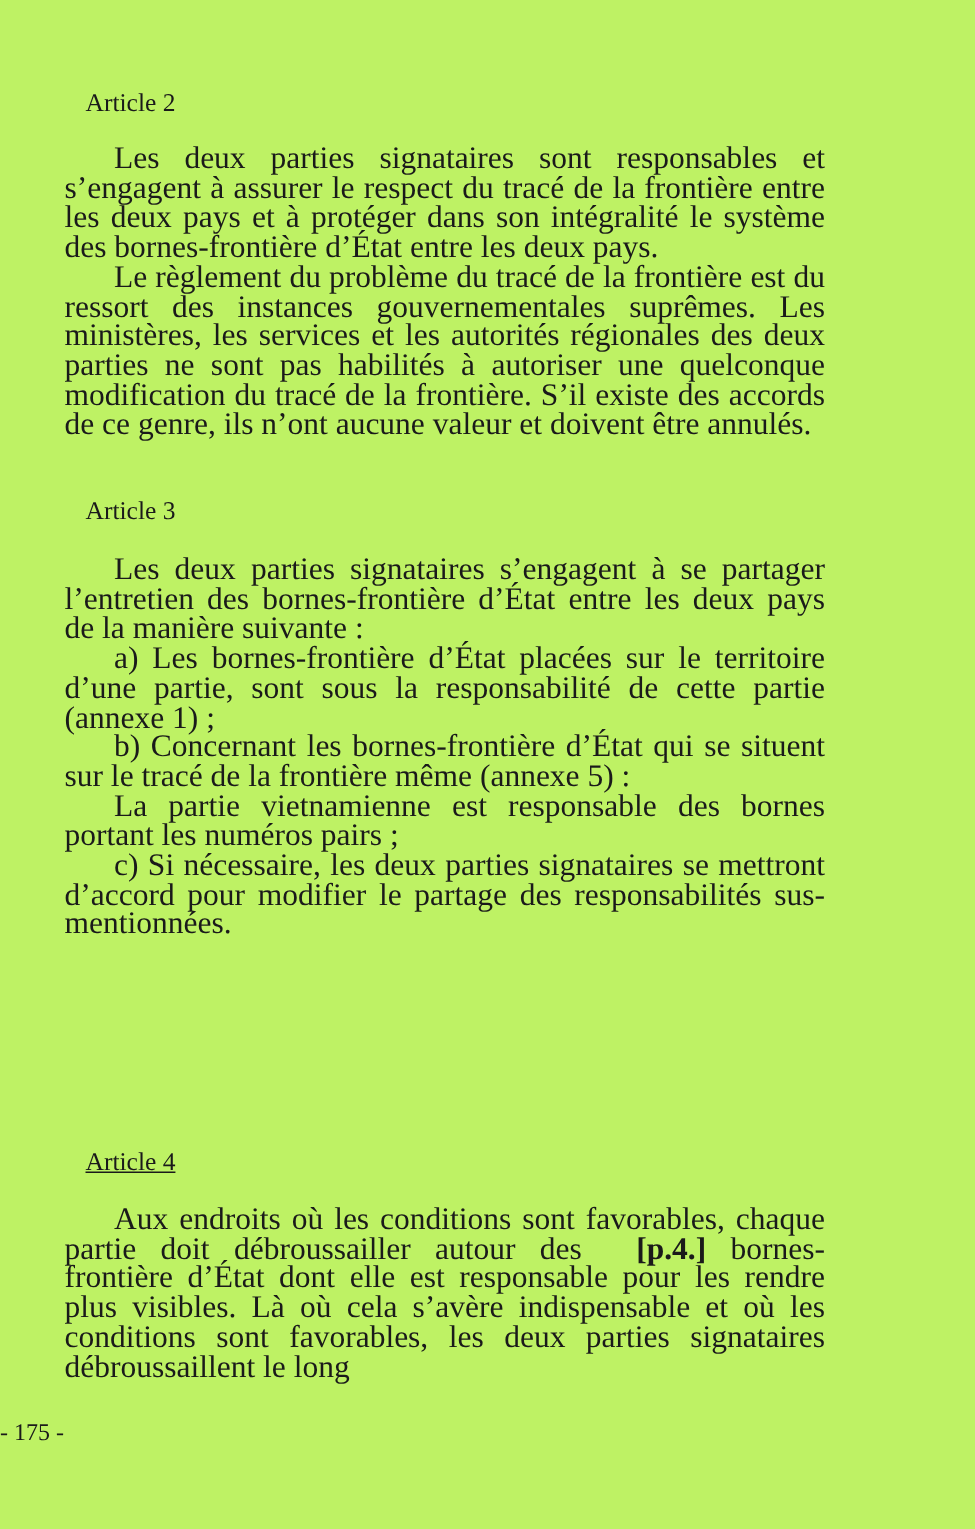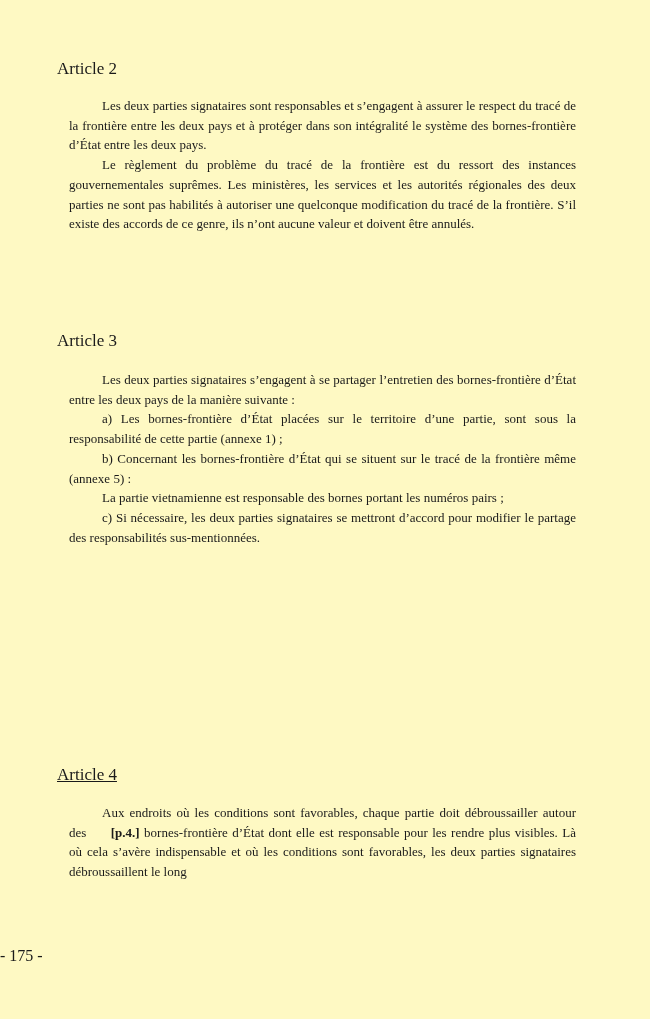--- a/index.html
+++ b/index.html
@@ -1,28 +1,28 @@
 <!DOCTYPE html>
 <html><head>
 <meta charset="utf-8">
 <style>
   html, body { margin: 0; padding: 0; background: #ffffff; }
   body { width: 650px; height: 1019px; position: relative; overflow: hidden; }
   .page {
     position: absolute; left: 0; top: 0; width: 650px; height: 1019px;
-    background: #fef9c3; color: #1a1a1a;
+    background: #bef264; color: #1a1a1a;
     font-family: "Liberation Serif", "DejaVu Serif", serif;
   }
   .heading {
     position: absolute; left: 57px;
     font-size: 17px; line-height: 20px; white-space: nowrap;
   }
   .para {
-    position: absolute; left: 69px; width: 507px;
-    font-size: 13px; line-height: 19.7px;
+    position: absolute; left: 43px; width: 507px;
+    font-size: 21px; line-height: 19.7px;
     text-align: justify; text-align-last: left;
   }
   .para p { margin: 0; text-indent: 33px; text-align: justify; }
   .pagenum {
     position: absolute; left: 0; width: 650px; top: 946px;
     text-align: left; font-size: 16px; line-height: 20px;
   }
   b.ref { font-weight: bold; margin-left: 20px; }
 </style>
 </head>

